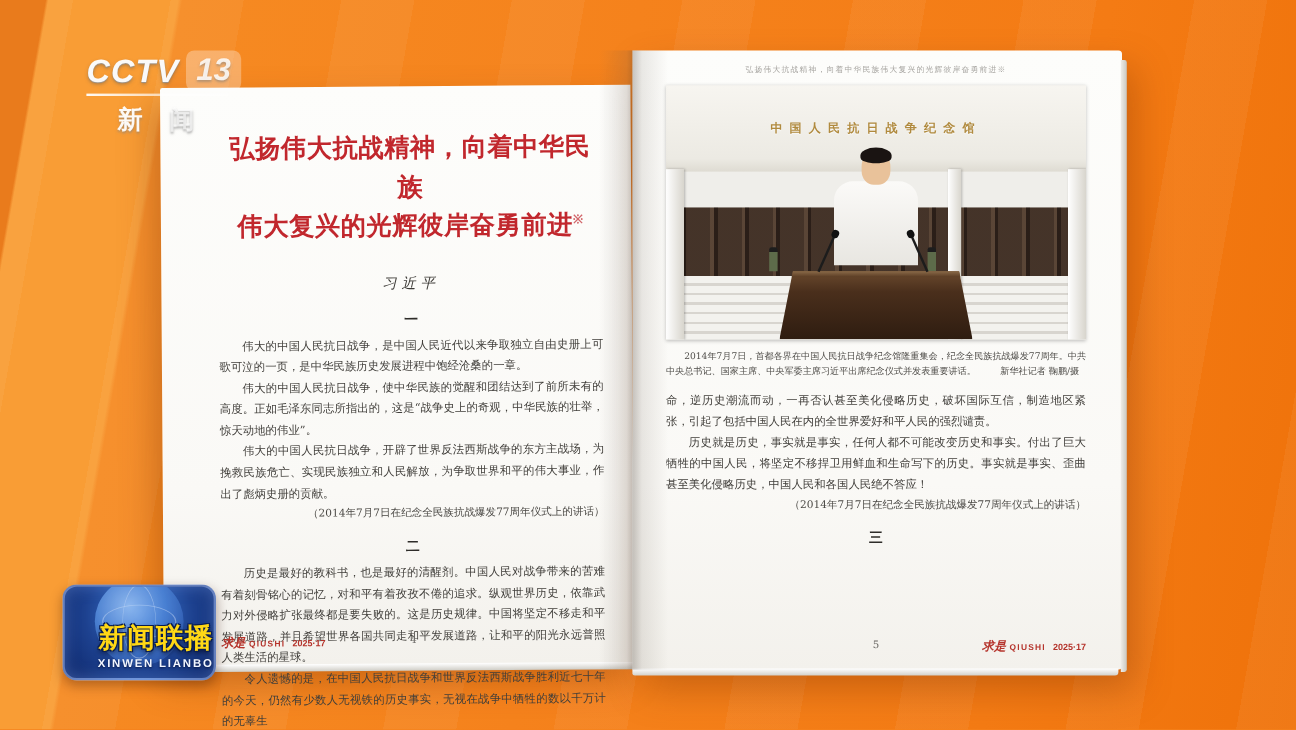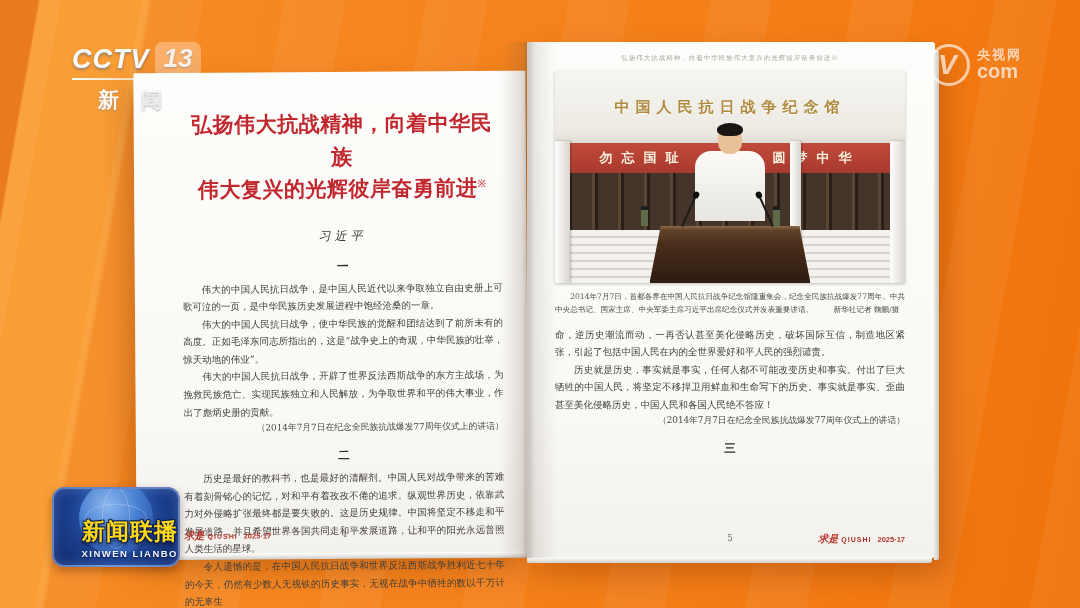--- a/index.html
+++ b/index.html
@@ -77,21 +77,21 @@
   .rp-inner { position: absolute; inset: 0; padding: 12px 30px 26px 28px; }
   .run-head { text-align: center; font-size: 6.5px; color: #a8a6a2; letter-spacing: 1px;
     margin-bottom: 8px; font-family: "Liberation Sans", sans-serif; }
 
   
   .photo { position: relative; width: 100%; height: 212px; overflow: hidden;
     background: #efeeea; box-shadow: 0 1px 3px rgba(0,0,0,0.25); }
   .ph-wall { position: absolute; left: 0; right: 0; top: 0; height: 34%;
     background: linear-gradient(180deg, #f7f5f0 0%, #eceae3 85%, #dedbd2 100%);
     display: flex; align-items: center; justify-content: center; }
-  .ph-sign { font-family: "DejaVu Serif", serif; font-weight: bold; font-size: 15px;
+  .ph-sign { font-family: "DejaVu Serif", serif; font-weight: bold; font-size: 10px;
     letter-spacing: 6px; color: #b08a3e; text-shadow: 0 1px 1px rgba(255,255,255,0.8); }
   .ph-banner { position: absolute; left: 3%; right: 3%; top: 34%; height: 14%;
     background: linear-gradient(180deg, #c04a3c, #a93a2e);
     display: flex; align-items: center; justify-content: space-between; padding: 0 34px; }
   .ph-banner span { color: #f8f0dd; font-weight: bold; font-size: 13px; letter-spacing: 9px; }
   .ph-doors { position: absolute; left: 3%; right: 3%; top: 48%; height: 27%;
     background: #42332a;
     background-image: repeating-linear-gradient(90deg,
       rgba(110,85,65,0.55) 0 3px, rgba(40,28,22,0.9) 3px 6px, rgba(70,52,40,0.6) 6px 26px);
   }
@@ -214,24 +214,20 @@
     </div>
 
     <div class="page page-right">
       <div class="rp-inner">
         <div class="run-head">弘扬伟大抗战精神，向着中华民族伟大复兴的光辉彼岸奋勇前进※</div>
 
         <div class="photo">
           <div class="ph-wall">
             <span class="ph-sign">中国人民抗日战争纪念馆</span>
           </div>
-          <div class="ph-banner">
-            <span>勿忘国耻</span>
-            <span>圆梦中华</span>
-          </div>
           <div class="ph-doors">
             <div class="guard g1"></div>
             <div class="guard g2"></div>
           </div>
           <div class="ph-steps"></div>
           <div class="pillar pl"></div>
           <div class="pillar pm"></div>
           <div class="pillar pr"></div>
           <div class="speaker">
             <div class="sp-body"></div>
@@ -271,26 +267,19 @@
       <span class="cctv-word">CCTV</span>
       <span class="cctv-13">13</span>
     </div>
     <div class="cctv-line"></div>
     <div class="cctv-sub">
       <span>新</span>
       <span>闻</span>
     </div>
   </div>
 
-  <div class="cctvcom">
-    <div class="vc-circle"></div>
-    <div class="vc-text">
-      <span class="vc-cn">央视网</span>
-      <span class="vc-com">com</span>
-    </div>
-  </div>
 
   <div class="xwlb">
     <div class="xw-globe"></div>
     <div class="xw-title">新闻联播</div>
     <div class="xw-sub">XINWEN LIANBO</div>
   </div>
 </div>
 
 </body></html>

